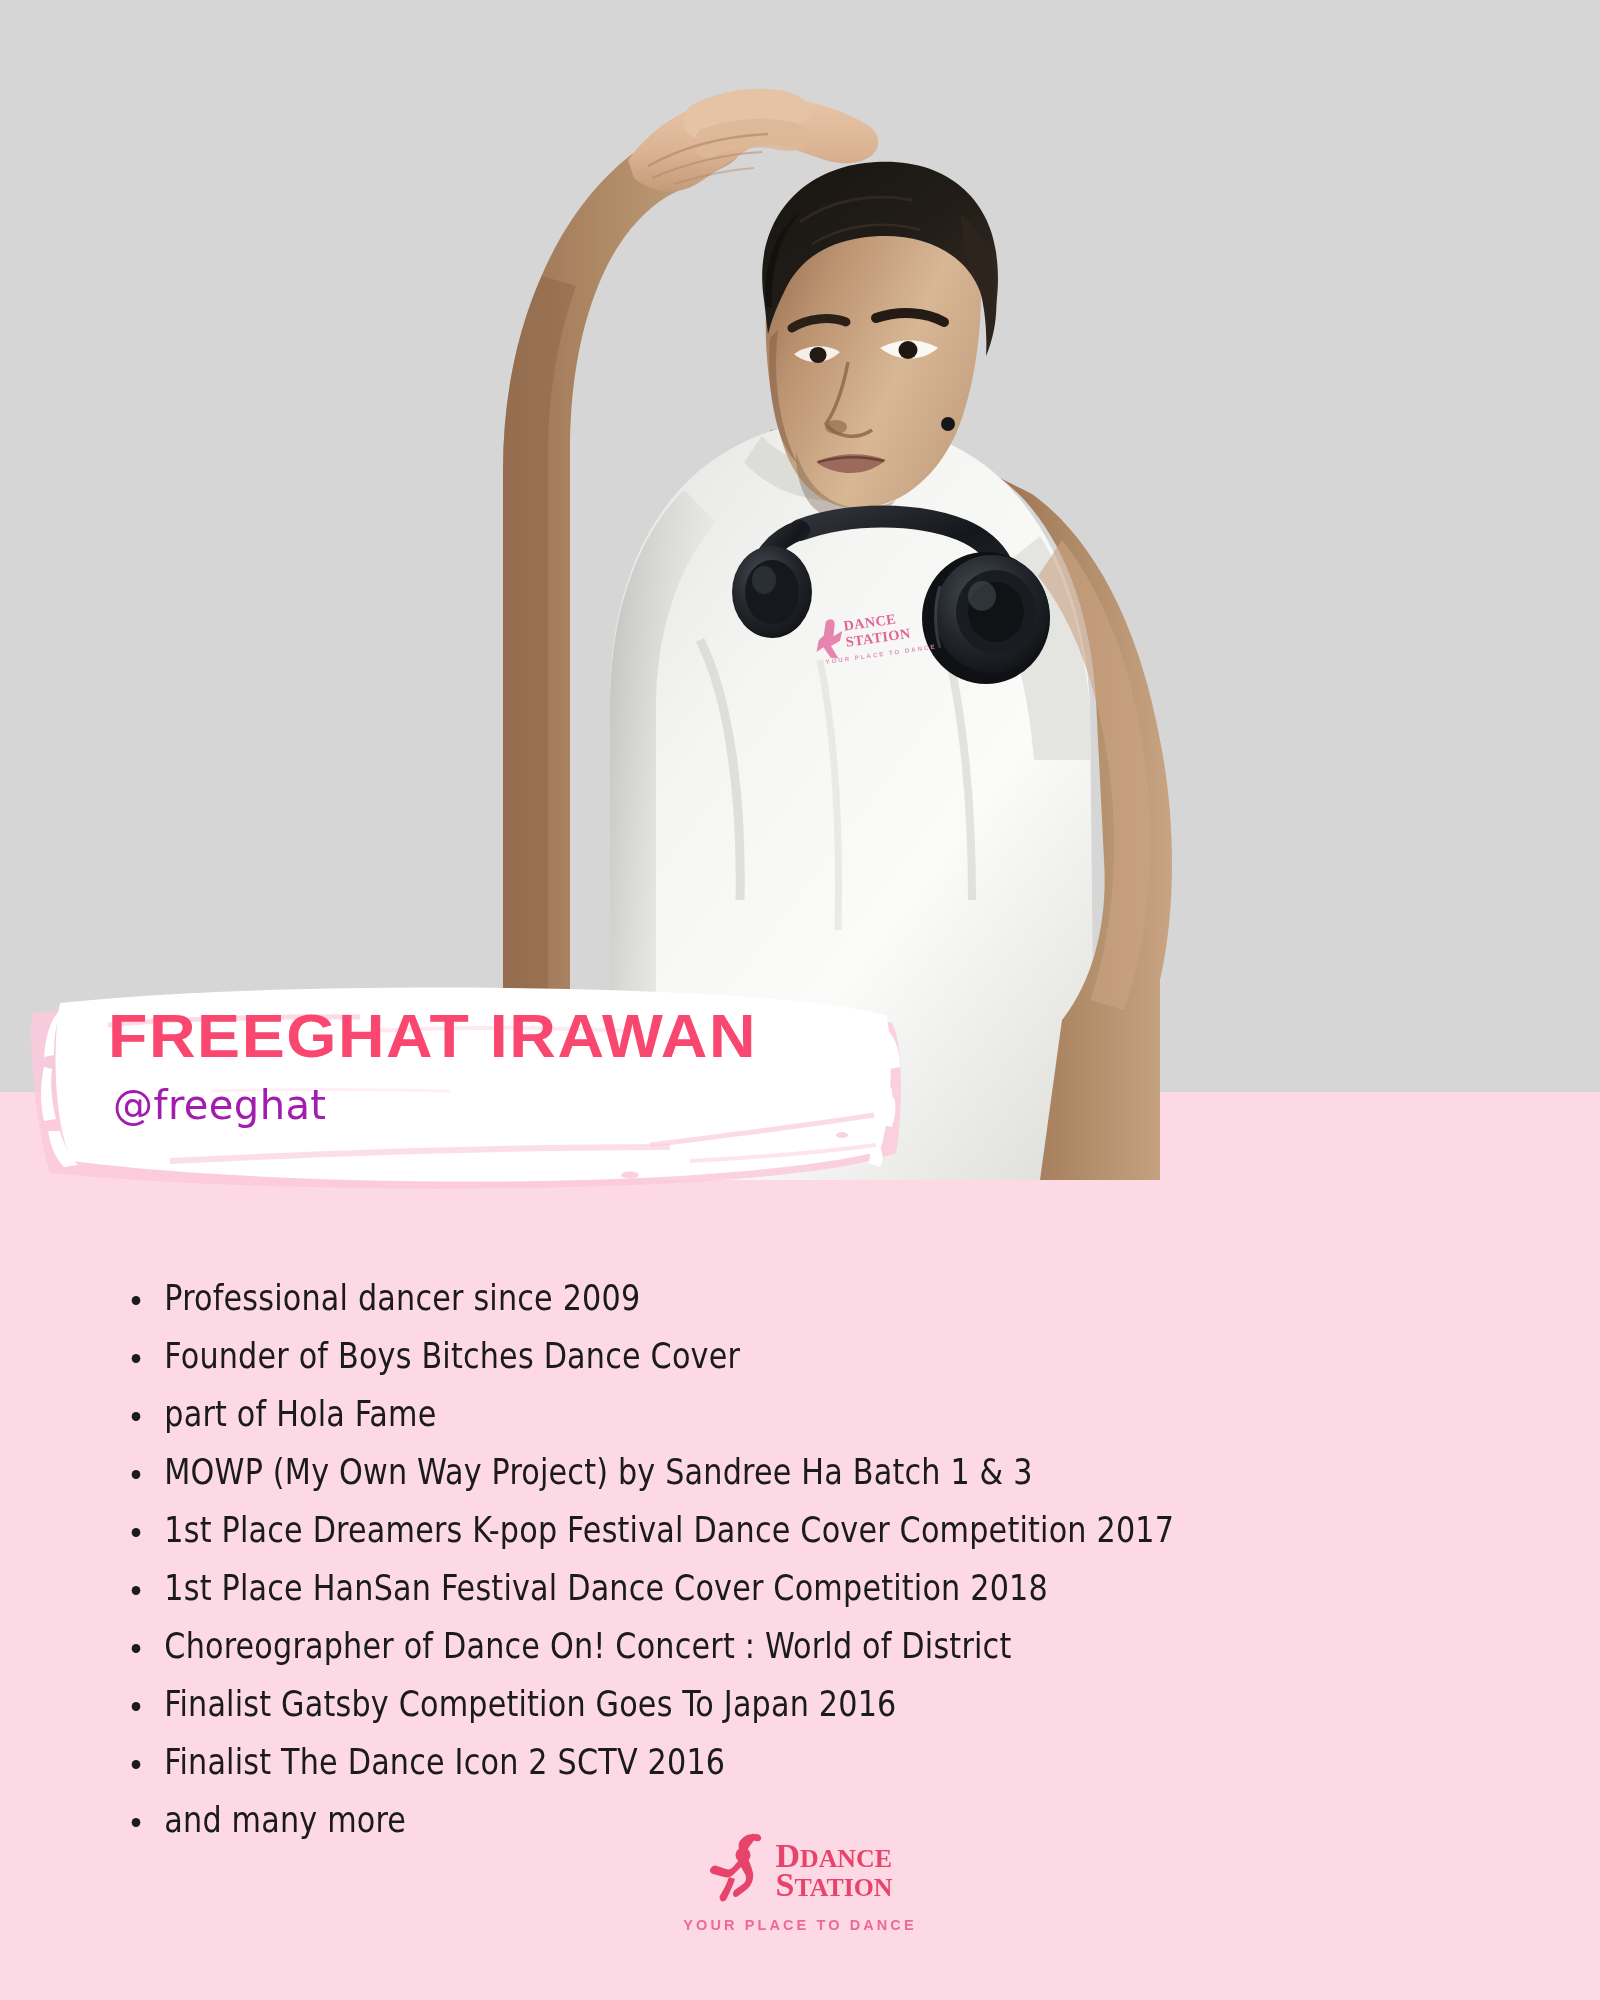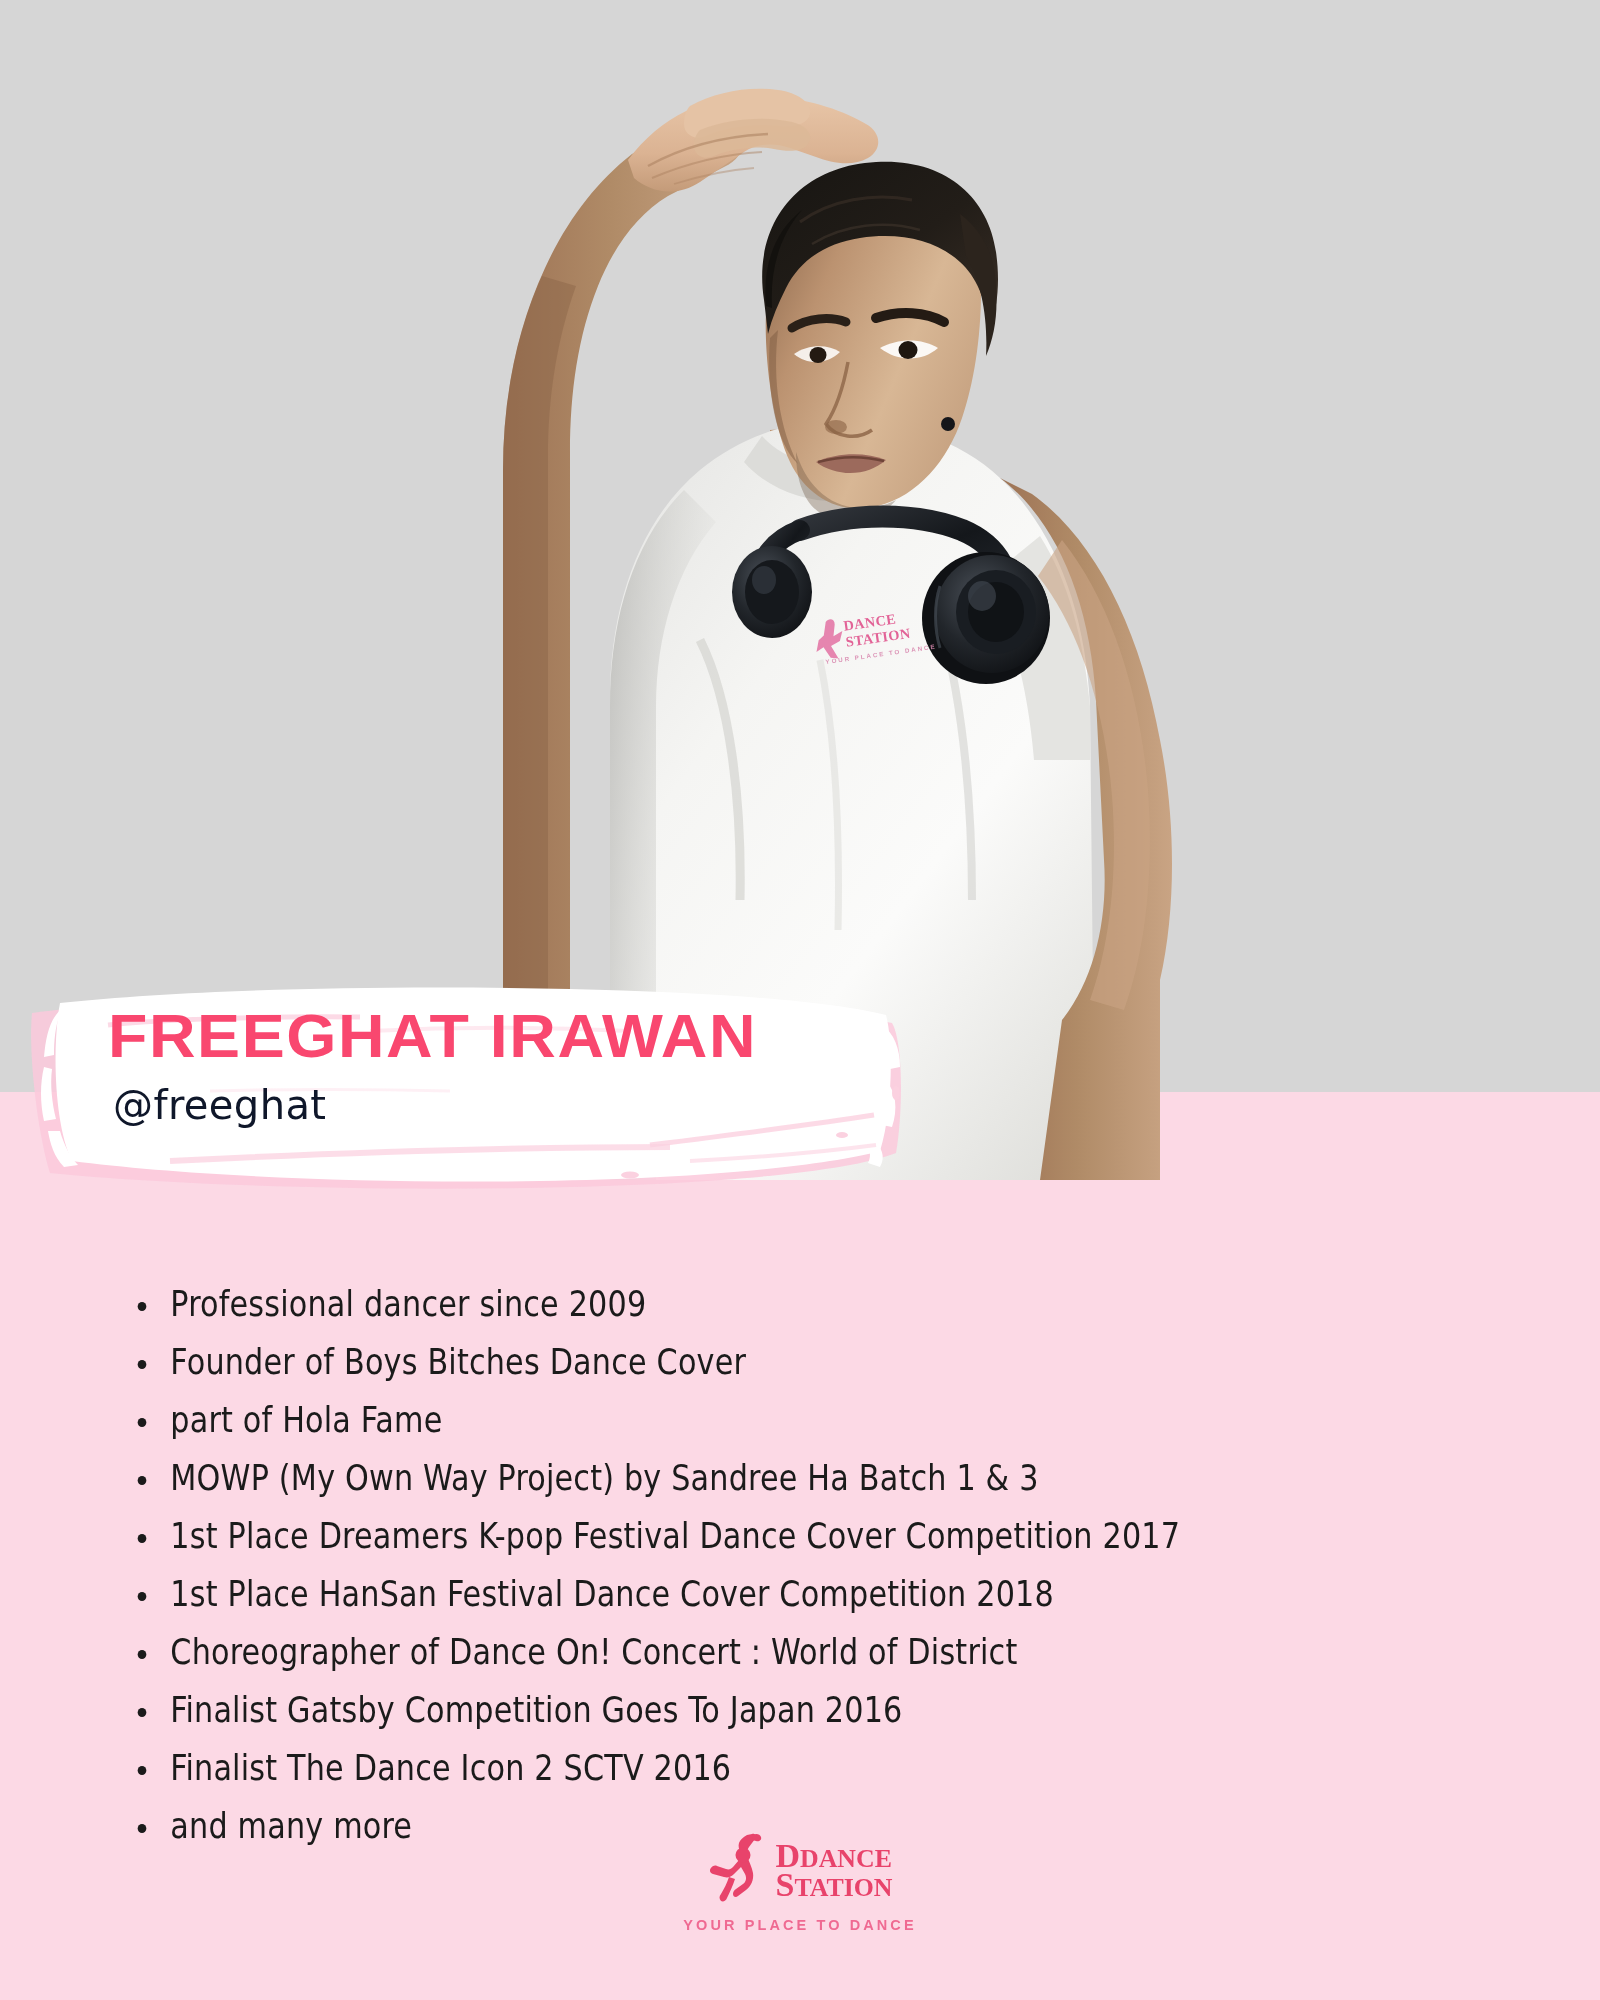--- a/index.html
+++ b/index.html
@@ -71,32 +71,32 @@
     transform-origin: left center;
   }
   .name-handle {
     position: absolute;
     left: 113px;
     top: 1085px;
     font-family: "DejaVu Sans", sans-serif;
     font-weight: 400;
     font-size: 40px;
     letter-spacing: 0.4px;
-    color: #0f172a;
+    color: #a21caf;
     line-height: 1;
     white-space: nowrap;
   }
 
   
   .bio-list {
     position: absolute;
     left: 120px;
     top: 1272px;
     width: 1380px;
-    margin: 10px;
+    margin: 4px;
     padding: 0;
     list-style: none;
   }
   .bio-item {
     position: relative;
     padding-left: 42px;
     margin-bottom: 13px;
     font-family: "DejaVu Sans Condensed", "Liberation Sans Narrow", "Liberation Sans", sans-serif;
     font-size: 35px;
     line-height: 45px;

